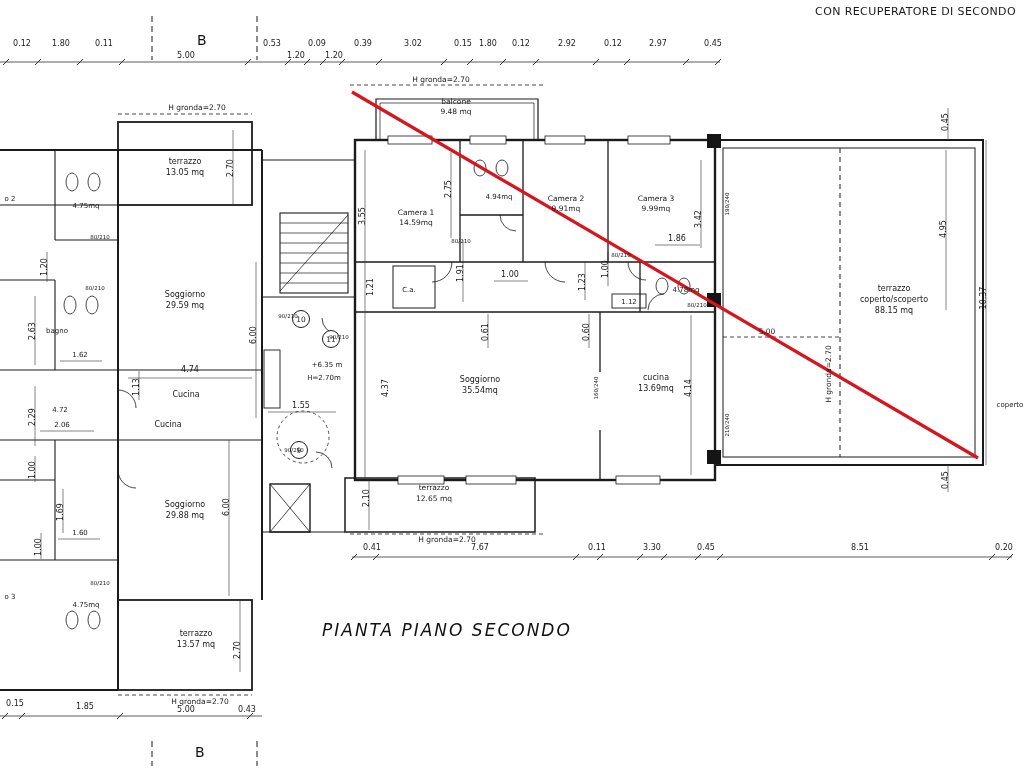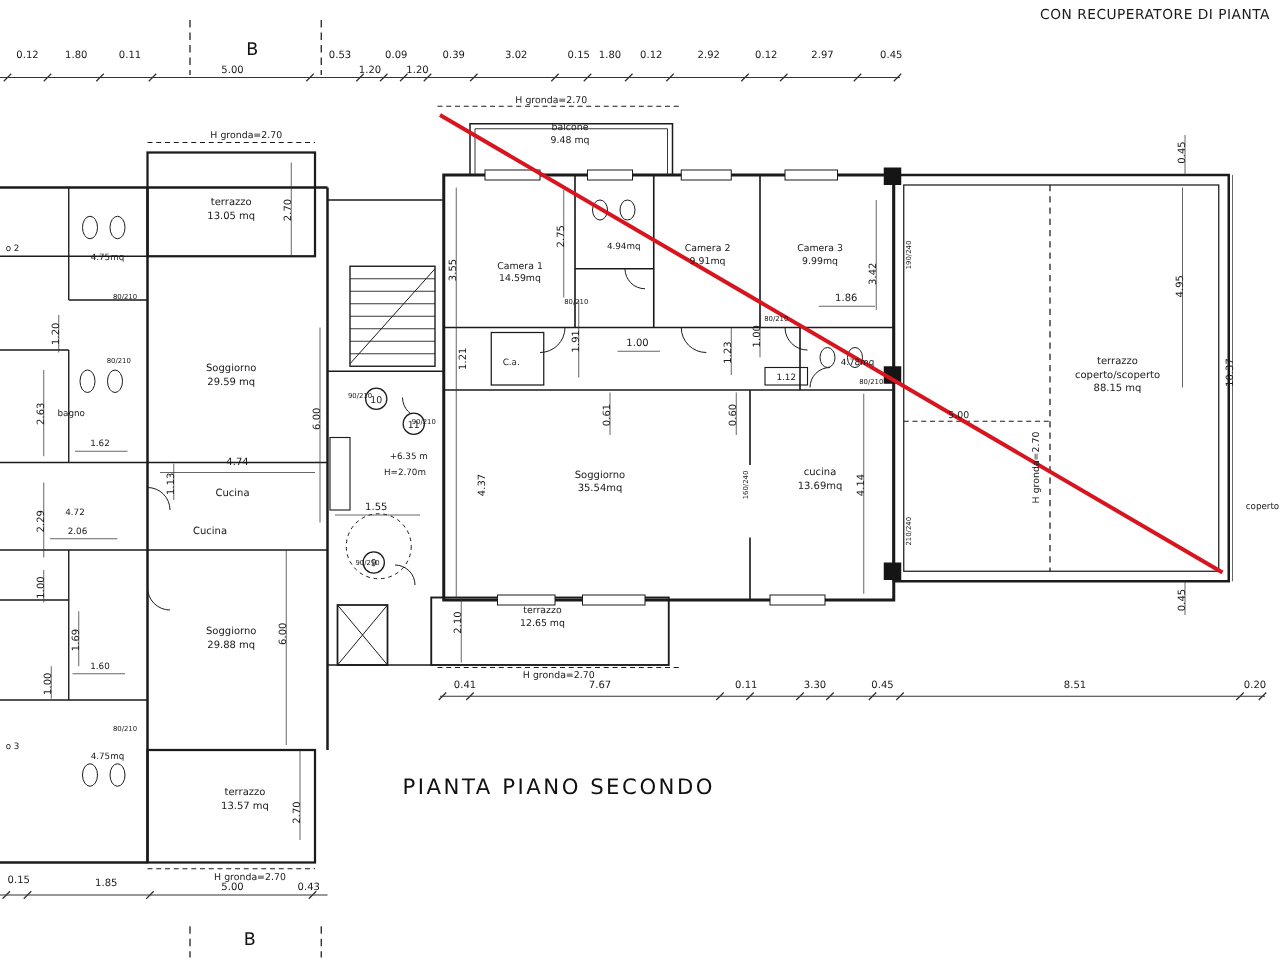--- a/index.html
+++ b/index.html
@@ -1,20 +1,20 @@
 <!DOCTYPE html>
 <html><head>
 <meta charset="utf-8">
 <style>
   html,body{margin:0;padding:0;background:#ffffff;}
   body{font-family:"DejaVu Sans",sans-serif;}
   .canvas{position:relative;width:1024px;height:768px;background:#ffffff;overflow:hidden;}
   #plan-svg{position:absolute;left:0;top:0;}
   .note{position:absolute;top:5px;right:8px;font-size:11px;letter-spacing:.4px;color:#1a1a1a;white-space:nowrap;}
-  .title{position:absolute;top:620px;left:322px;width:232px;text-align:center;font-size:17px;letter-spacing:2px;color:#111;white-space:nowrap;}
+  .title{position:absolute;top:620px;left:322px;width:232px;text-align:center;font-size:17px;letter-spacing:2px;color:#111;white-space:nowrap;font-style:italic;}
   .bmark{position:absolute;font-size:14px;color:#111;}
   .bmark.top{left:197px;top:32px;}
   .bmark.bottom{left:195px;top:744px;}
 </style>
 </head>
 <body>
 
 <div class="canvas">
 
   <svg id="plan-svg" width="1024" height="768" viewBox="0 0 1024 768" font-family="DejaVu Sans, sans-serif">
@@ -212,17 +212,17 @@
         <text x="697" y="307" font-size="5.5" text-anchor="middle" fill="#1a1a1a">80/210</text>
         <text x="100" y="239" font-size="5.5" text-anchor="middle" fill="#1a1a1a">80/210</text>
         <text x="95" y="290" font-size="5.5" text-anchor="middle" fill="#1a1a1a">80/210</text>
         <text x="100" y="585" font-size="5.5" text-anchor="middle" fill="#1a1a1a">80/210</text>
         <text x="301" y="322" font-size="7.5" text-anchor="middle" fill="#1a1a1a">10</text>
         <text x="331" y="342" font-size="7.5" text-anchor="middle" fill="#1a1a1a">11</text>
         <text x="299" y="453" font-size="7.5" text-anchor="middle" fill="#1a1a1a">9</text>
       </g>
   </svg>
 
-  <div class="note">CON RECUPERATORE DI PIANTA</div>
+  <div class="note">CON RECUPERATORE DI SECONDO</div>
   <div class="title">PIANTA PIANO SECONDO</div>
   <div class="bmark top">B</div>
   <div class="bmark bottom">B</div>
 </div>
 
 </body></html>

